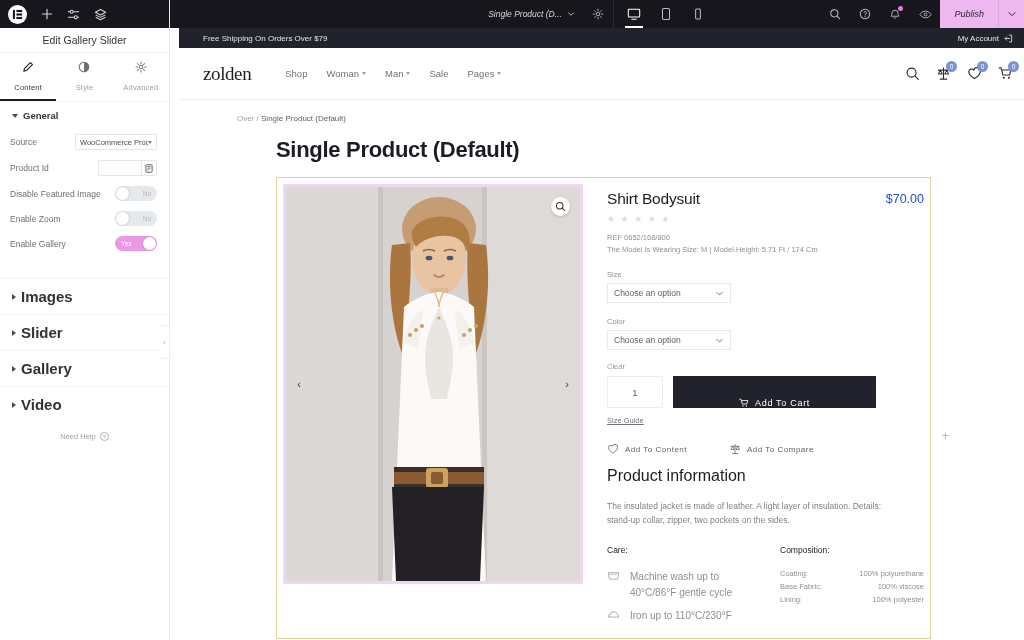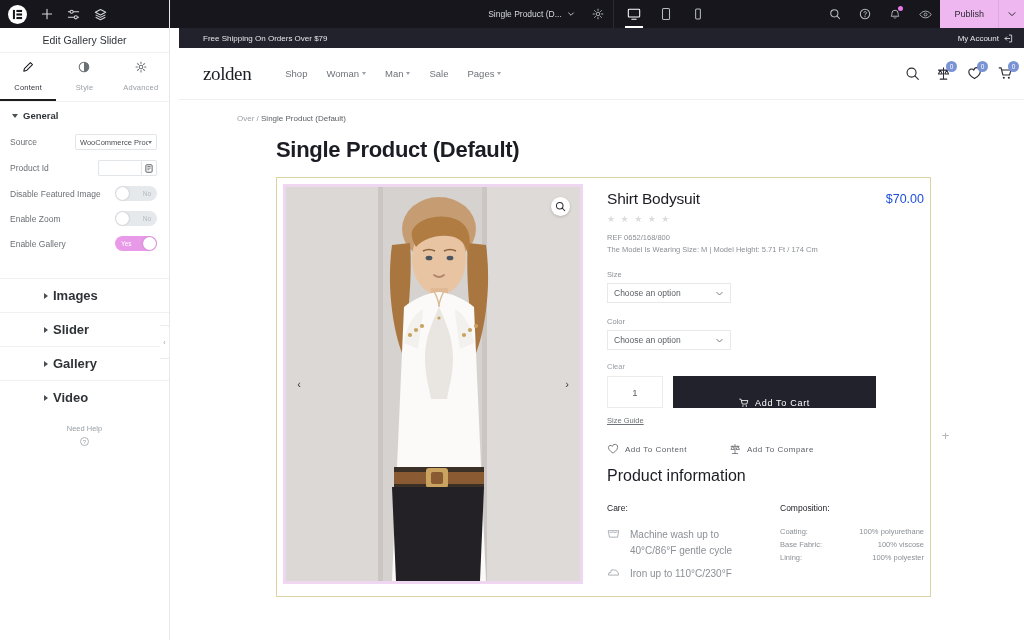--- a/index.html
+++ b/index.html
@@ -52,33 +52,33 @@
   .sw.off { background: #e6e9ec; justify-content: flex-end; }
   .sw.on  { background: #e89ae8; justify-content: flex-start; }
   .sw .knob { width: 13px; height: 13px; border-radius: 50%; background: #fff; position: absolute; top: 1px;
               box-shadow: 0 0 2px rgba(0,0,0,.25); }
   .sw.off .knob { left: 1px; }
   .sw.on  .knob { right: 1px; }
   .sw .sw-txt { font-size: 6.5px; color: #fff; padding: 0 6px; line-height: 15px; }
   .sw.off .sw-txt { color: #b3b9bf; }
 
   .acc-row { border-top: 1px solid #eff1f3; }
-  .acc-row .section-head { font-size: 13px; padding: 9px 12px; margin-left: 32px; }
+  .acc-row .section-head { font-size: 15px; padding: 9px 12px; }
   .panel-spacer { flex: 1; }
   .need-help { text-align: center; font-size: 7.5px; color: #9aa0a6; padding: 10px 0 16px;
-               display: flex; align-items: center; justify-content: center; gap: 4px; flex-direction: column; }
+               display: flex; align-items: center; justify-content: center; gap: 4px; }
   .circle-i { width: 9px; height: 9px; border: 1px solid #b0b5ba; border-radius: 50%; font-size: 6px;
               line-height: 8px; text-align: center; color: #9aa0a6; }
   .collapse-handle { position: absolute; right: -1px; top: 325px; width: 10px; height: 34px; background: #fff;
                      border: 1px solid #ebeef0; border-left: none; border-radius: 0 3px 3px 0;
                      display: flex; align-items: center; justify-content: center; font-size: 7px; color: #9aa0a6; cursor:pointer;}
 
   
   .topbar { position: absolute; left: 170px; top: 0; width: 854px; height: 28px; background: #16161c;
-            display: flex; align-items: center; z-index: 6; }
+            display: flex; align-items: center; z-index: 6; font-style: italic; }
   .tb-center { position: absolute; left: 0; right: 0; display: flex; align-items: center; justify-content: center; gap: 0; }
   .doc-name { display: flex; align-items: center; gap: 5px; font-size: 8.5px; color: #d5d8dc; padding: 0 8px; cursor:pointer;}
   .tb-div { width: 1px; height: 28px; background: #2a2a33; }
   .tb-ico { width: 30px; height: 28px; display: flex; align-items: center; justify-content: center;
             color: #b6bbc1; cursor: pointer; }
   .dev-grp { display: flex; align-items: center; margin-left: 4px; }
   .dev { width: 32px; height: 28px; display: flex; align-items: center; justify-content: center;
          color: #b6bbc1; cursor: pointer; position: relative; }
   .dev.active { color: #fff; }
   .dev.active::after { content: ""; position: absolute; bottom: 0; left: 7px; right: 7px; height: 2px; background: #fff; }
@@ -558,20 +558,21 @@
             </div>
             <div class="act">
               <svg width="12" height="12" viewBox="0 0 16 16">
                   <path d="M8 2v12M4.5 14h7M2.6 4.4h10.8M4.6 4.4 2.6 8.6h4zM11.4 4.4 9.4 8.6h4z" fill="none" stroke="#5c6166" stroke-width="1" stroke-linejoin="round" stroke-linecap="round"></path>
                 </svg>
               <span>Add To Compare</span>
             </div>
           </div>
 
           <div class="pinfo-title">Product information</div>
+          <div class="pinfo-body">The insulated jacket is made of leather. A light layer of insulation. Details: stand-up collar, zipper, two pockets on the sides.</div>
 
           <div class="cc-wrap">
             <div class="cc-col">
               <div class="cc-head">Care:</div>
               <div class="care-item">
                 <svg width="13" height="13" viewBox="0 0 16 16">
                     <path d="M1.5 4.5h13l-1.5 8H3z" fill="none" stroke="#9aa0a6" stroke-width="1"></path>
                     <path d="M3.3 6.6c1.6 1.2 3.2-1.2 4.8 0s3.2-1.2 4.6 0" fill="none" stroke="#9aa0a6" stroke-width="1"></path>
                   </svg>
                 <div class="care-txt">Machine wash up to 40°C/86°F gentle cycle</div>

